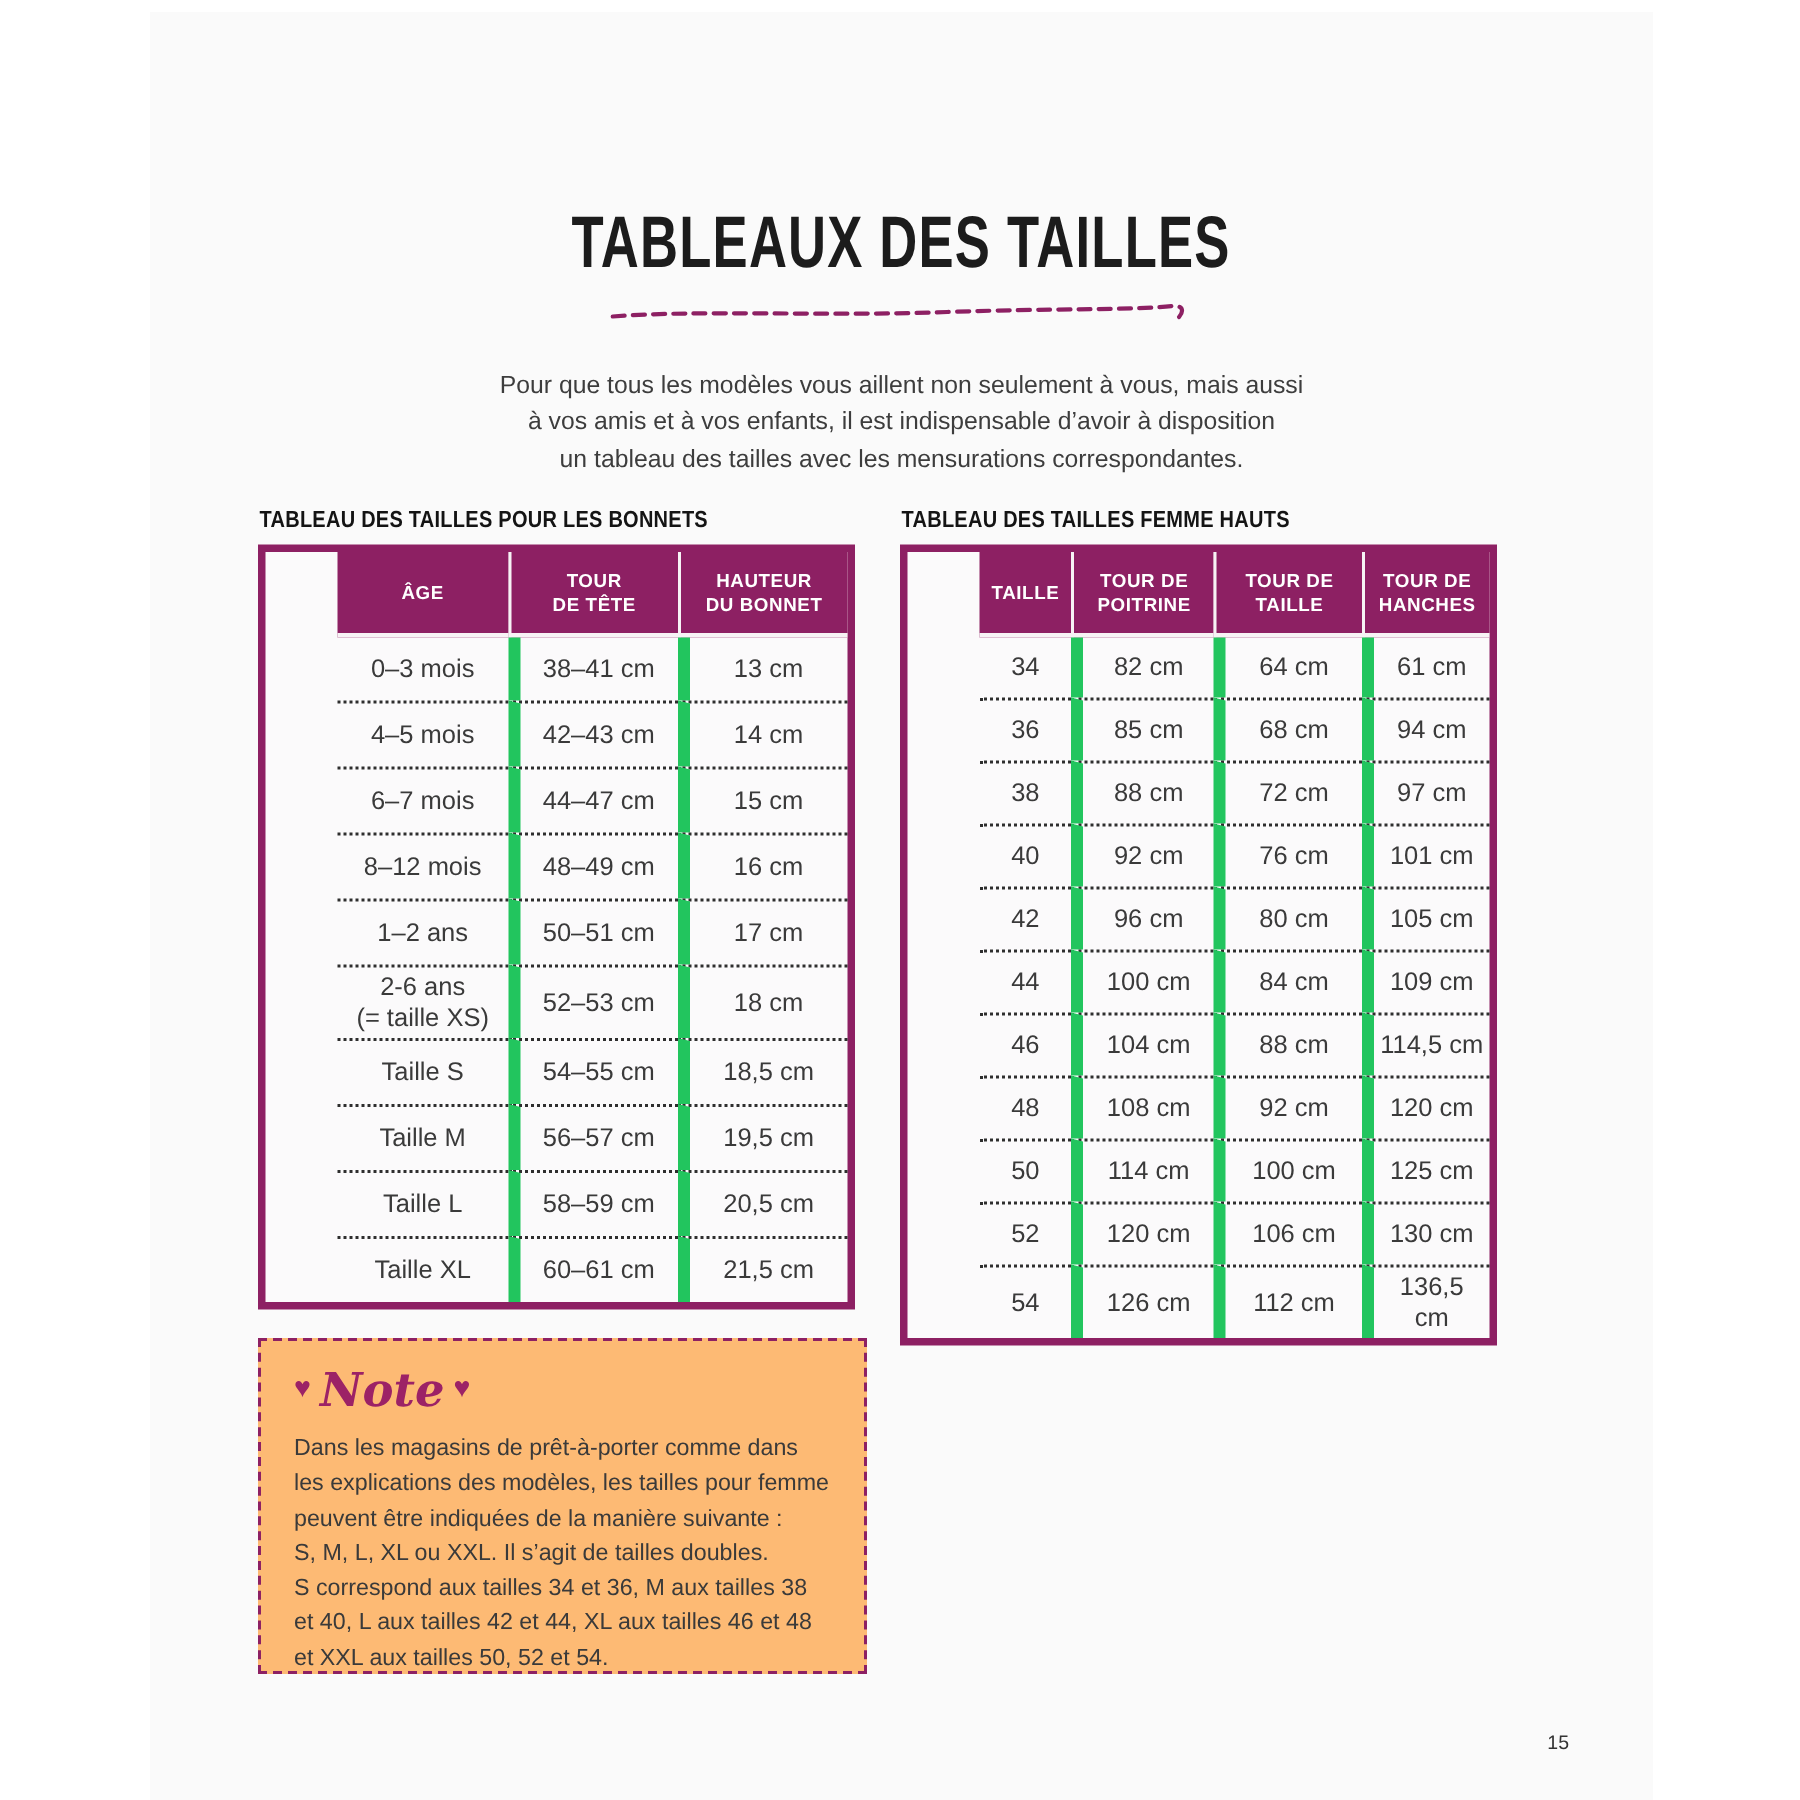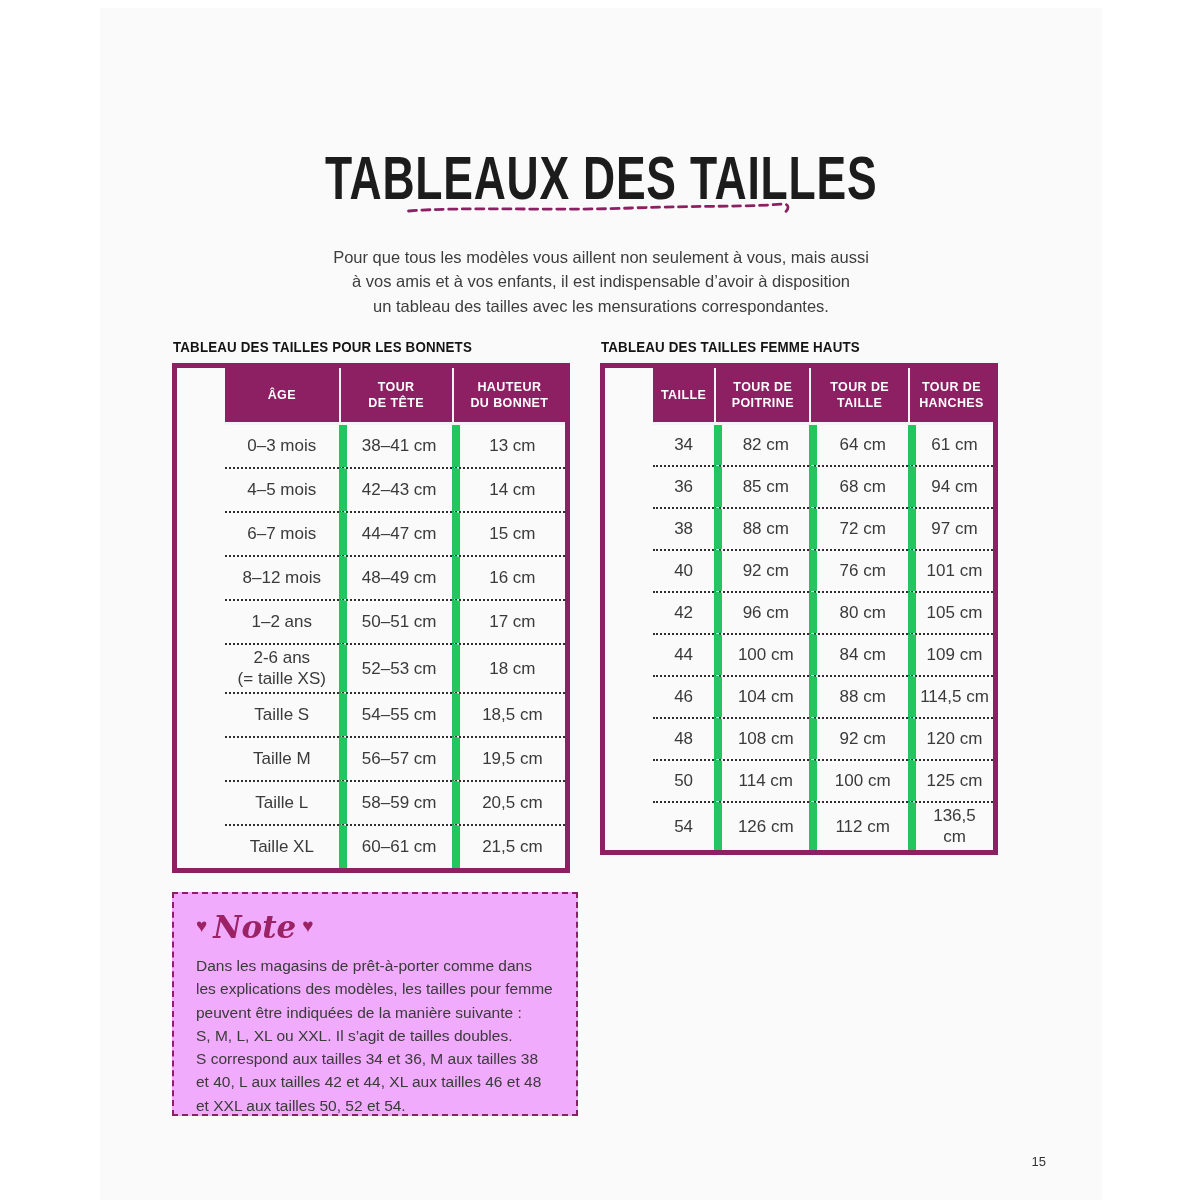--- a/index.html
+++ b/index.html
@@ -8,21 +8,21 @@
     background:#ffffff;
     font-family:"Liberation Sans","DejaVu Sans",sans-serif;
   }
   .page{
     position:absolute;left:100px;top:8px;width:1002px;height:1192px;
     background:#fafafa;
   }
   
   .main-title{
     position:absolute;top:98px;left:0;width:100%;
-    text-align:center;font-size:57px;font-weight:700;color:#1c1c1c;
+    text-align:center;font-size:45px;font-weight:700;color:#1c1c1c;
     letter-spacing:1px;
   }
   .main-title .condense{
     display:inline-block;transform:scale(0.78,1.08);transform-origin:center;
     white-space:nowrap;
   }
   .squiggle-wrap{
     position:absolute;top:190px;left:50%;transform:translateX(-50%);
   }
   .intro{
@@ -56,21 +56,21 @@
     font-size:17px;color:#3a3a3a;line-height:1.25;
     white-space:pre-line;padding:2px 4px;
   }
   table.size td + td{border-left:8px solid #22c55e;}
   table.size tbody tr + tr td{border-top:2px dotted #2e2e2e;}
   .t-bonnets td{height:38px;}
   .t-femme td{height:36px;}
   
   .note{
     position:absolute;left:72px;top:884px;width:406px;height:224px;
-    box-sizing:border-box;background:#f0abfc;border:2px dashed #8d2063;
+    box-sizing:border-box;background:#fdba74;border:2px dashed #8d2063;
     padding:15px 22px;
   }
   .note-title{color:#9c2266;margin:0 0 9px 0;}
   .note-title .word{
     font-family:"DejaVu Serif","Liberation Serif",serif;
     font-style:italic;font-weight:700;font-size:31px;
     margin:0 6px;
   }
   .note-title .heart{font-size:19px;vertical-align:6px;}
   .note-text{
@@ -240,20 +240,26 @@
             <td>92 cm</td>
             <td>120 cm</td>
           </tr>
           <tr>
             <td>50</td>
             <td>114 cm</td>
             <td>100 cm</td>
             <td>125 cm</td>
           </tr>
           <tr>
+            <td>52</td>
+            <td>120 cm</td>
+            <td>106 cm</td>
+            <td>130 cm</td>
+          </tr>
+          <tr>
             <td>54</td>
             <td>126 cm</td>
             <td>112 cm</td>
             <td>136,5 cm</td>
           </tr>
         </tbody>
     </table>
   </div>
 
   <div class="note">

